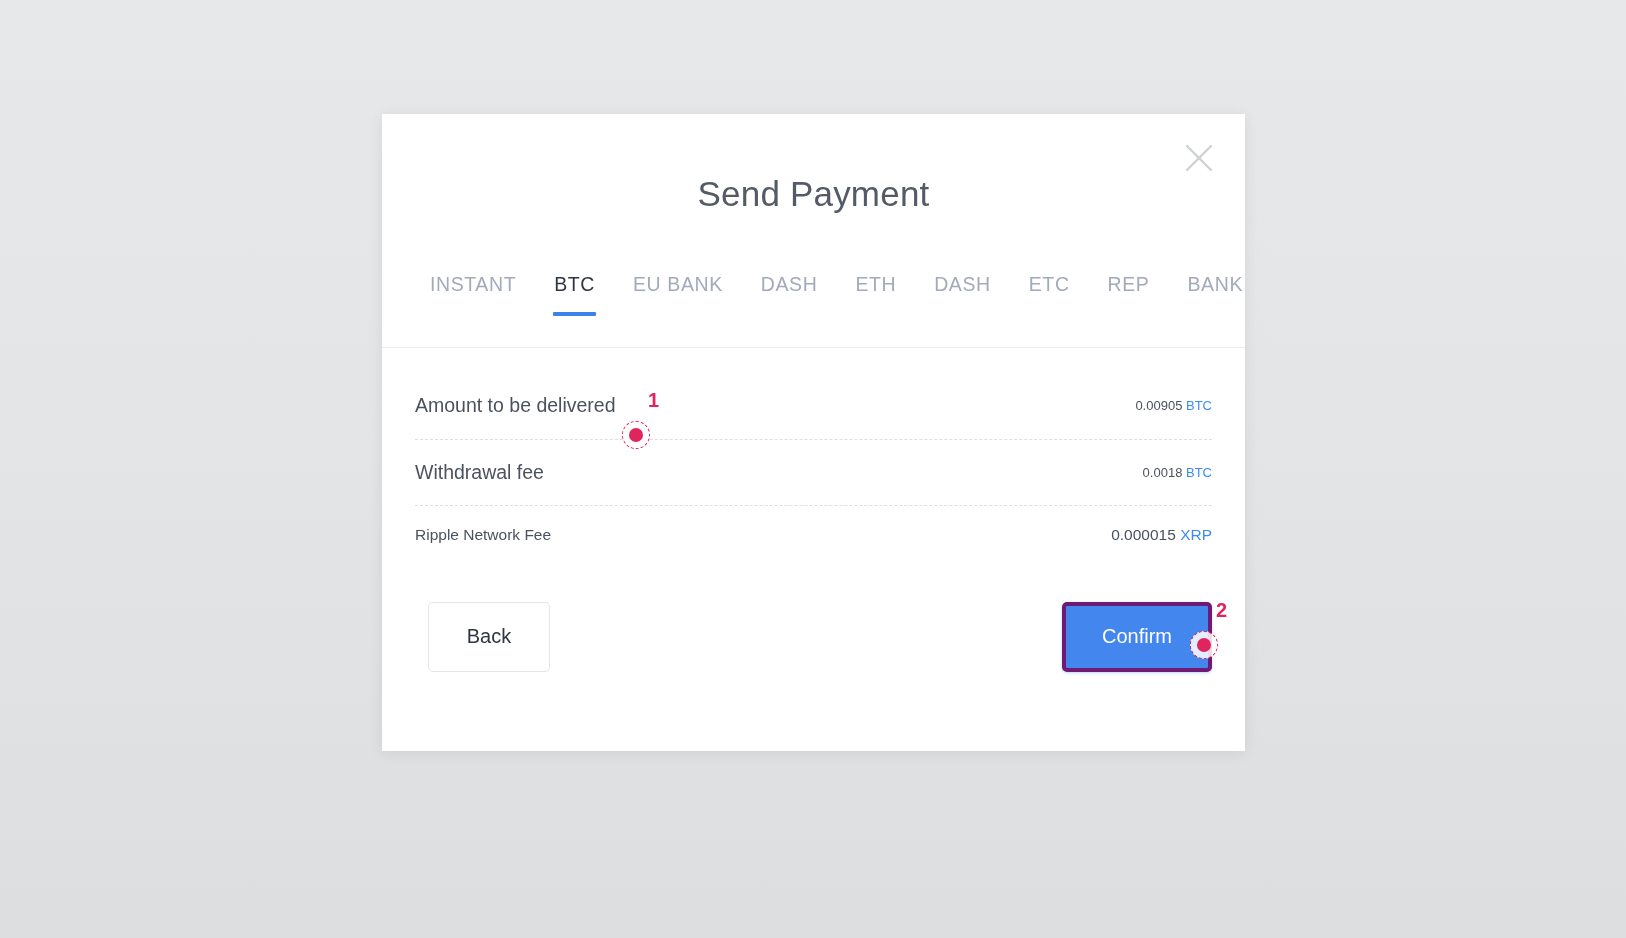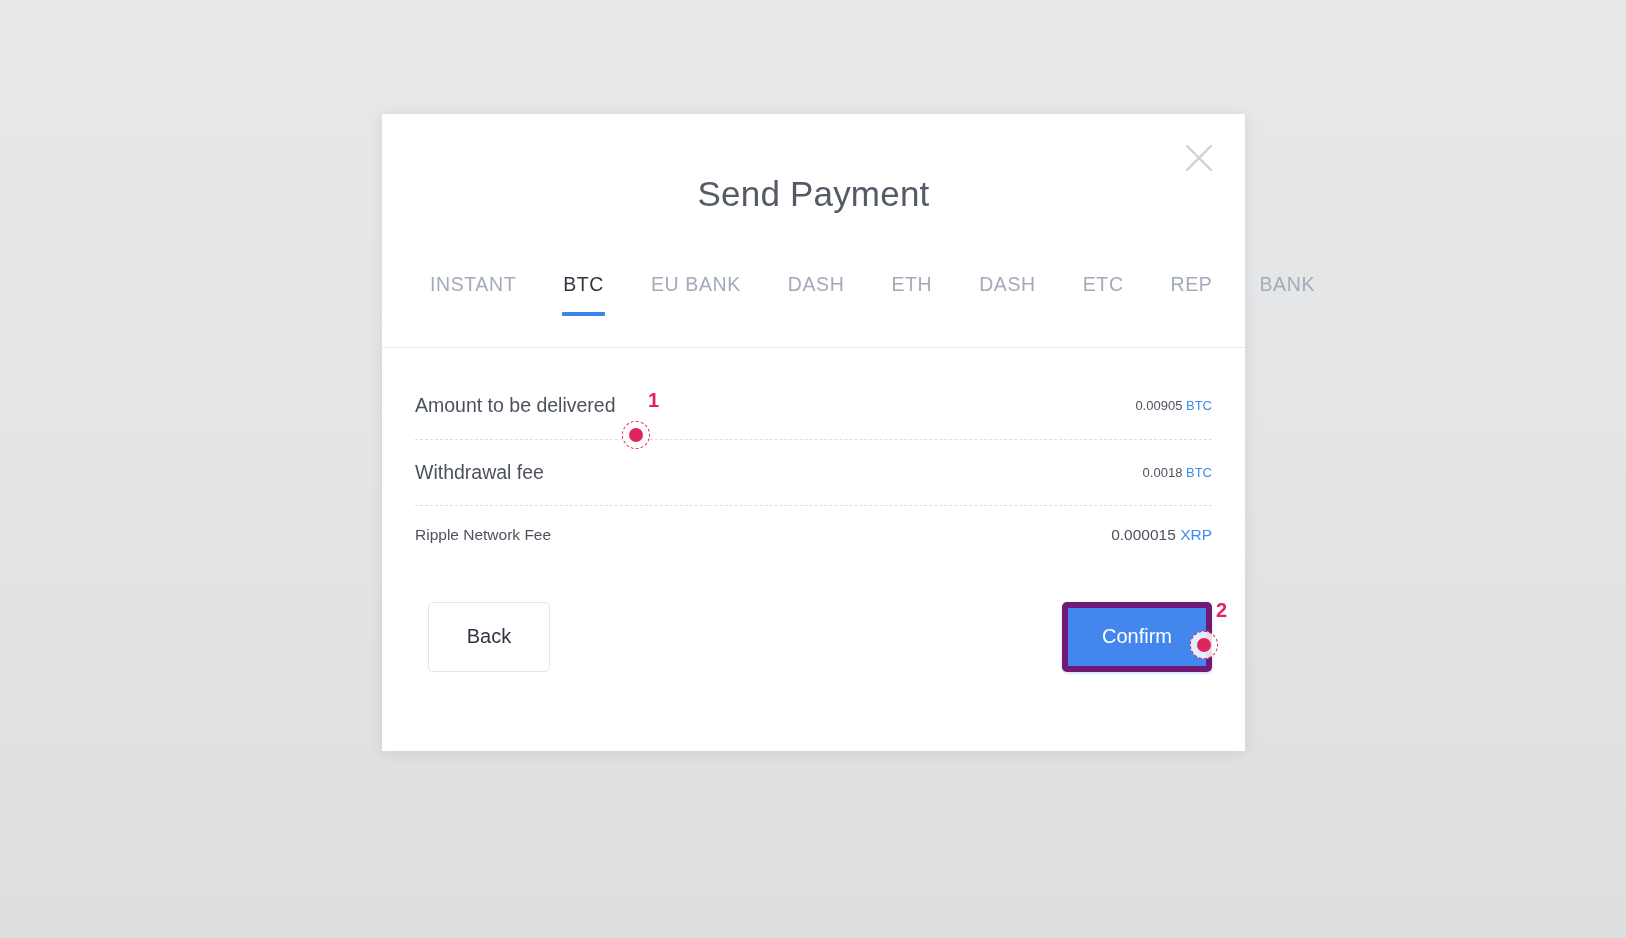--- a/index.html
+++ b/index.html
@@ -60,21 +60,21 @@
     color: #545b67;
     letter-spacing: 0.2px;
   }
 
   
   .tabs {
     margin-top: 61px;
     padding: 0 33px;
     display: flex;
     align-items: flex-end;
-    gap: 17px;
+    gap: 8px;
     position: relative;
   }
   .tab {
     position: relative;
     padding: 0 15px 21px 15px;
     font-size: 19.5px;
     letter-spacing: 0.6px;
     color: #a3aab9;
     cursor: pointer;
     white-space: nowrap;
@@ -157,21 +157,21 @@
     width: 122px;
     height: 70px;
     background: #ffffff;
     border: 1px solid #e3e5e7;
     color: #2f3640;
   }
   .btn-confirm {
     width: 150px;
     height: 70px;
     background: #4286ee;
-    border: 6px solid #701a75;
+    border: 4px solid #701a75;
     color: #ffffff;
     box-shadow: 0 1px 3px rgba(66,134,238,0.35);
   }
 
   
   .marker {
     position: absolute;
     z-index: 40;
     pointer-events: none;
   }

